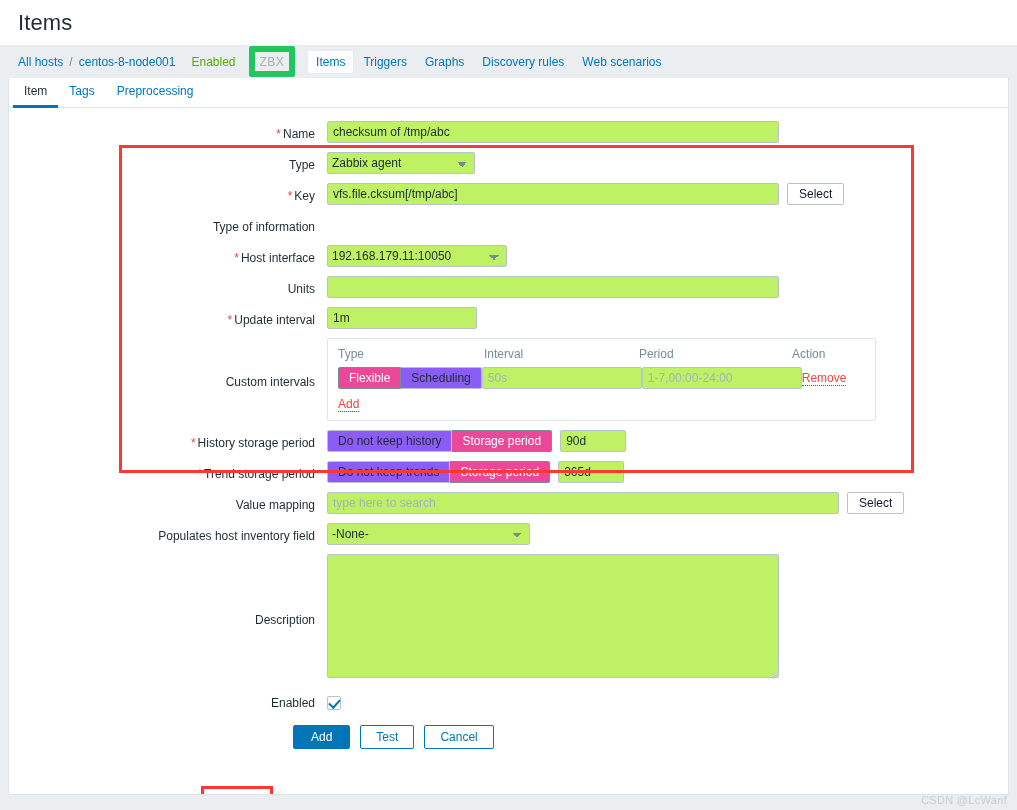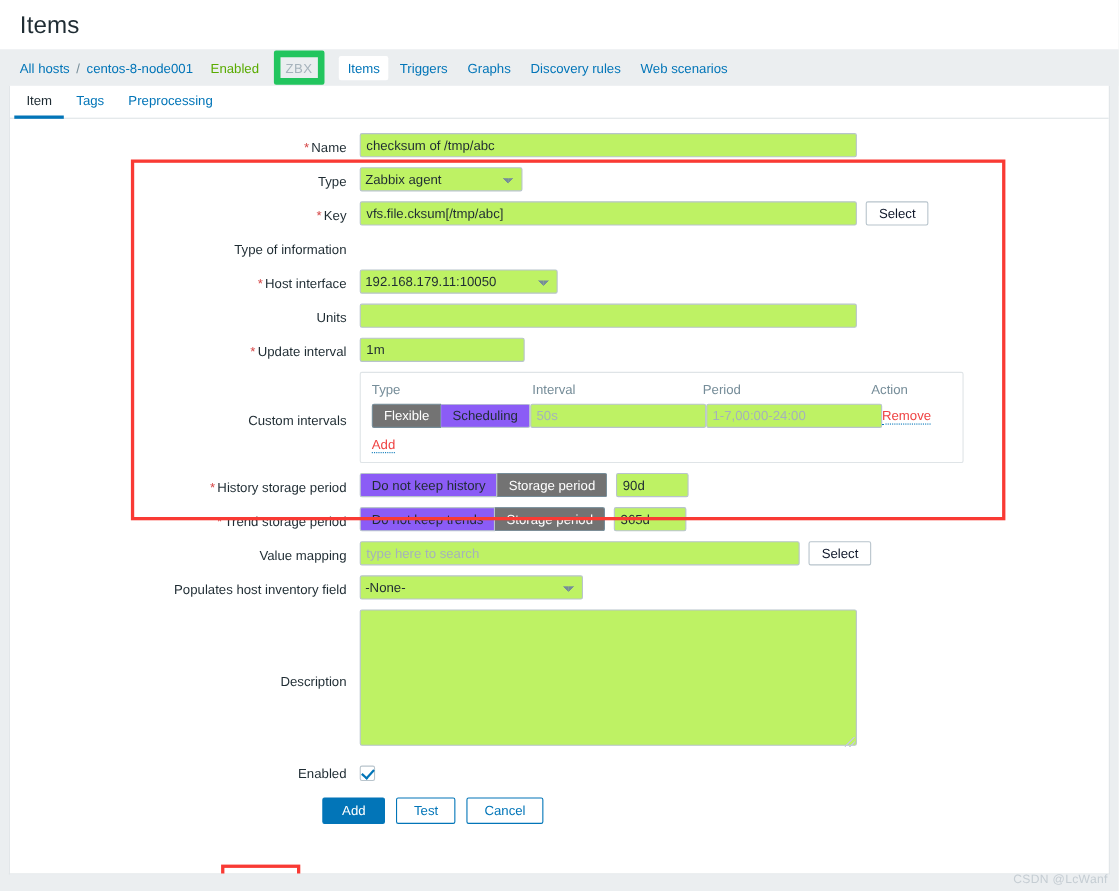--- a/index.html
+++ b/index.html
@@ -134,21 +134,21 @@
   }
   .w-name  { width:452px; }
   .w-type  { width:148px; }
   .w-key   { width:452px; }
   .w-info  { width:155px; }
   .w-host  { width:180px; }
   .w-units { width:452px; }
   .w-upd   { width:150px; }
   .w-inv   { width:203px; }
   .w-store { width:66px; }
-  .w-vmap  { width:400px; }
+  .w-vmap  { width:512px; }
   .btn-grey {
     border:1px solid #b8c4cc;
     color:#0f172a;
     background:#fff;
     height:22px;
     padding:0 11px;
     border-radius:2px;
     font-size:12px;
     cursor:pointer;
   }
@@ -163,21 +163,21 @@
     height:22px;
     line-height:20px;
     padding:0 10px;
     cursor:pointer;
     white-space:nowrap;
   }
   .seg > span + span { border-left:none; }
   .seg > span:first-child { border-radius:2px 0 0 2px; }
   .seg > span:last-child  { border-radius:0 2px 2px 0; }
   .seg > span.on {
-    background:#737373; color:#fff; border-color:#768d99;
+    background:#ec4899; color:#fff; border-color:#768d99;
   }
 
   
   .ci-box {
     border:1px solid #dfe4e7;
     border-radius:2px;
     width:549px;
     padding:8px 10px 8px 10px;
     background:#fff;
   }

